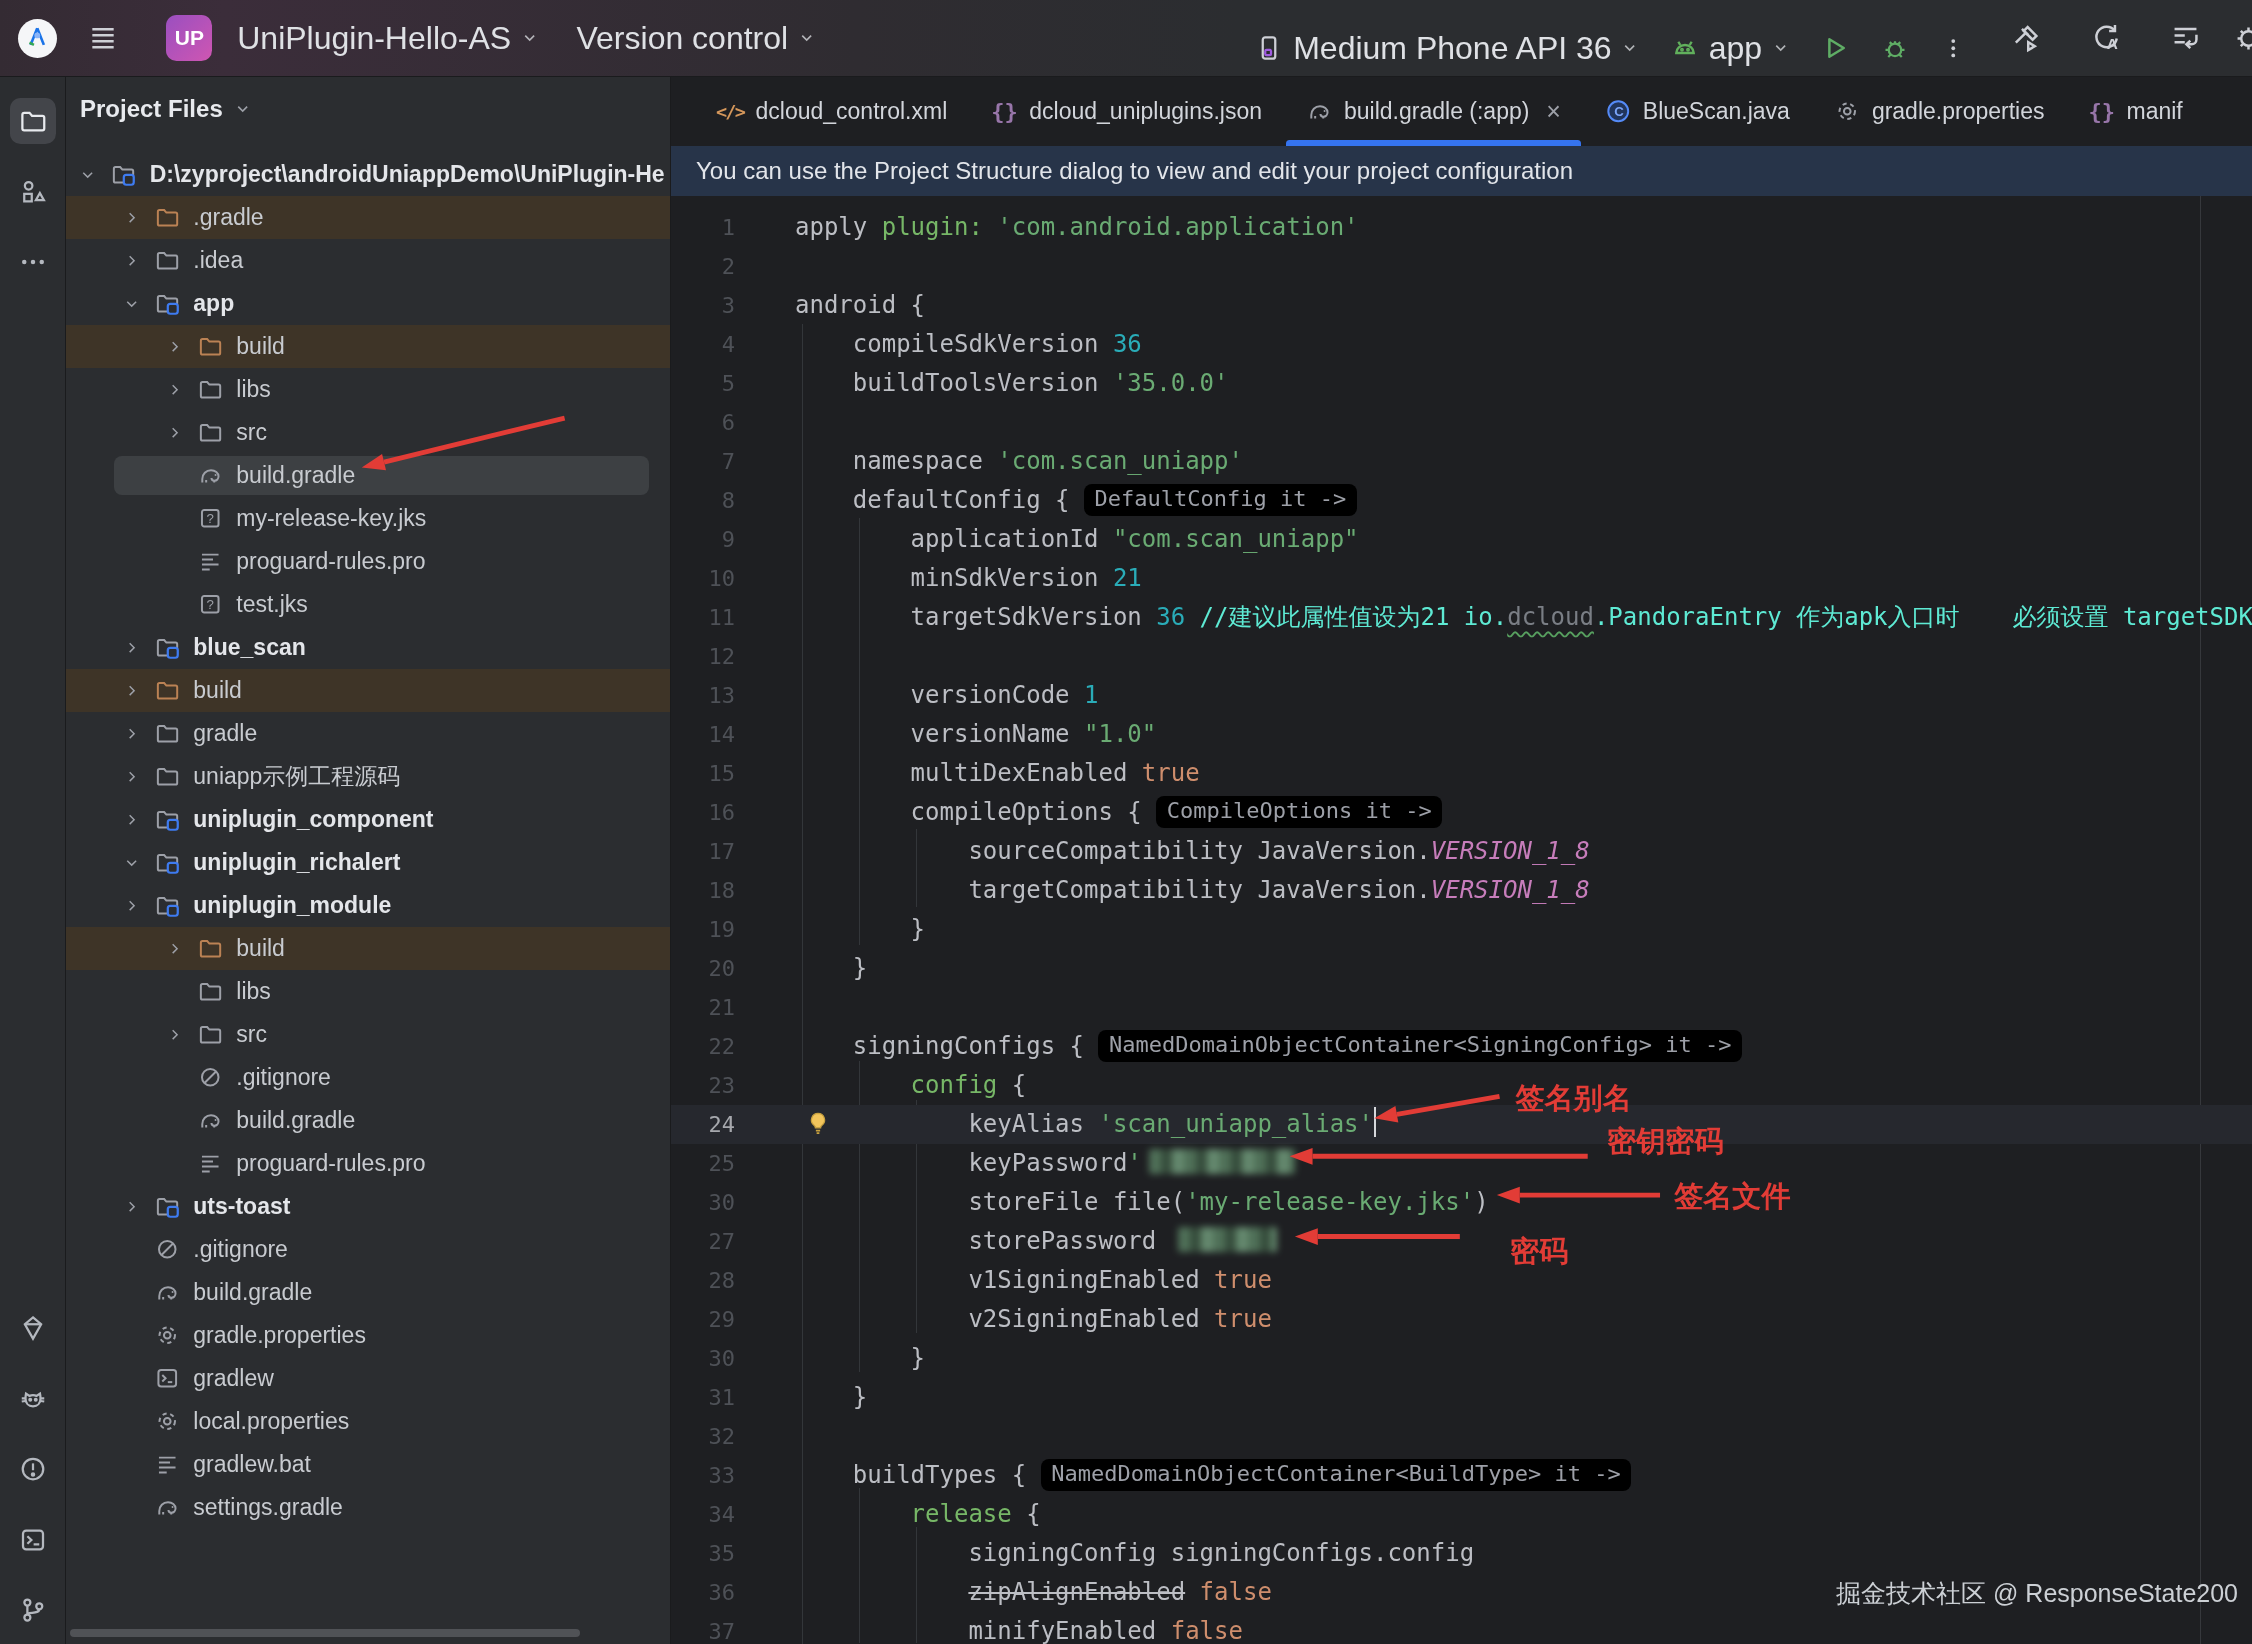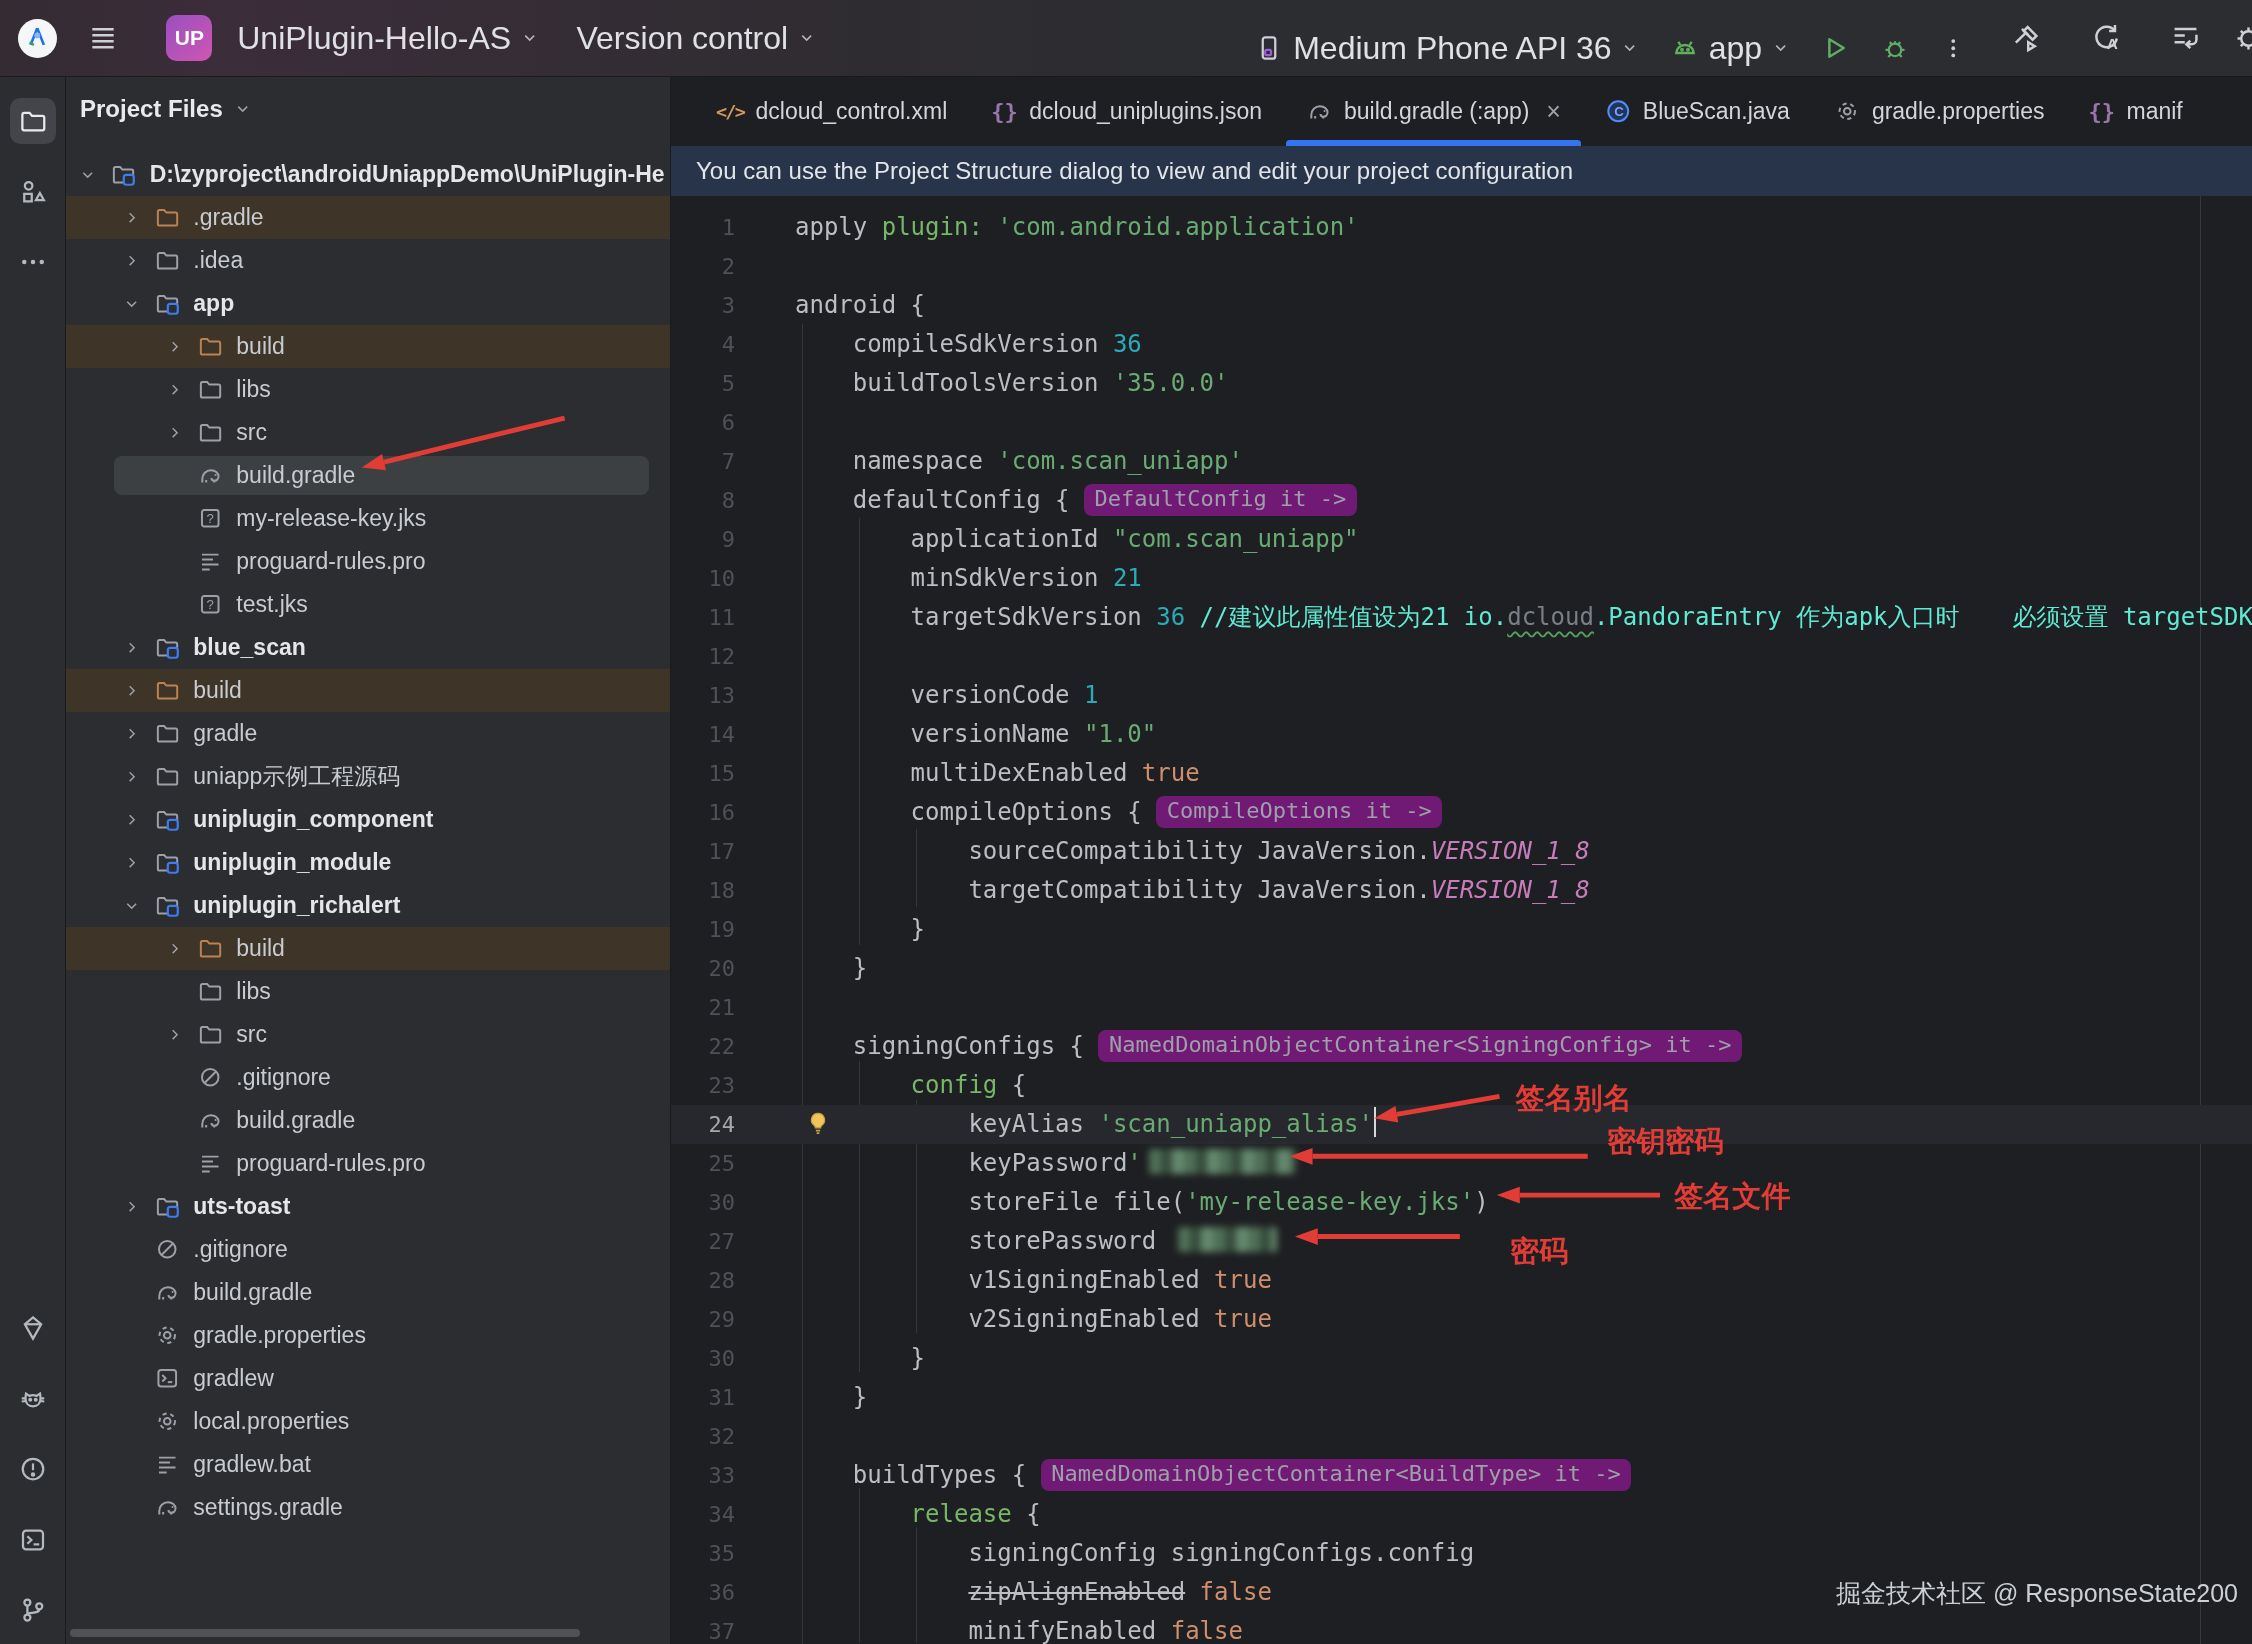--- a/index.html
+++ b/index.html
@@ -61,21 +61,21 @@
   .ln{position:absolute;left:0;width:64px;text-align:right;color:#4e5157;font-size:22px;}
   .cl.cur .ln{color:#a6a8ad;}
   .ct{display:block;margin-left:124px;}
   .guide{position:absolute;width:0.9px;background:#33363a;z-index:1;}
   #marginline{position:absolute;top:0;bottom:0;width:0.9px;background:#36383c;z-index:1;}
   .tk-d{color:#bcbec4}.tk-k{color:#77b767}.tk-s{color:#6aab73}.tk-n{color:#2aacb8}
   .tk-b{color:#cf8e6d}.tk-c{color:#5eead4}.tk-p{color:#c77dbb;font-style:italic}
   .tk-m{color:#77b767}
   .tk-strike{color:#bcbec4;text-decoration:line-through;text-decoration-thickness:1.8px;}
   .tk-csq{color:#7a7e85;text-decoration:underline wavy #57a05f 1.8px;text-underline-offset:6.2px;}
-  .inlay{display:inline-block;background:#701a75;color:#9da0a8;border-radius:8px;padding:0 10.6px 1.8px;font-size:22px;line-height:30px;vertical-align:1.8px;}
+  .inlay{display:inline-block;background:#000000;color:#9da0a8;border-radius:8px;padding:0 10.6px 1.8px;font-size:22px;line-height:30px;vertical-align:1.8px;}
   .caret{display:inline-block;width:2.6px;height:30px;background:#d6d8dc;vertical-align:-5.3px;margin-left:0.9px;}
   .blur{display:inline-block;height:25px;border-radius:2.6px;vertical-align:-3.5px;margin-left:7px;
         background:repeating-linear-gradient(90deg,#55795e 0 12.4px,#39523f 12.4px 23px,#6d9577 23px 35px);
         filter:blur(3.5px);opacity:.9;}
   .bulb{position:absolute;left:132px;top:4.4px;z-index:3;}
 
   
   #overlay{position:absolute;left:0;top:0;width:2252px;height:1644px;pointer-events:none;z-index:50;}
   .ann-label{font-size:33px;font-weight:bold;fill:#e23c36;}
   #watermark{position:absolute;right:14px;top:1577px;font-size:25px;color:#ccd0d5;z-index:40;}
@@ -474,45 +474,45 @@
               <path d="M3.5 7A1.5 1.5 0 0 1 5 5.5h4.2l2 2.3h8.3A1.5 1.5 0 0 1 21 9.3V18a1.5 1.5 0 0 1-1.5 1.5H5A1.5 1.5 0 0 1 3.5 18z"></path>
               <rect x="12.5" y="12.5" width="9" height="9" rx="2.2" fill="#2b2d30" stroke="#3e7bf0" stroke-width="2"></rect>
             </svg>
           </span>
           <span class="tlabel b">uniplugin_component</span>
         </div>
         <div class="trow">
           <span class="tsp" style="width:56px"></span>
           <span class="chevbox">
             <svg class="ic" width="19.4" height="19.4" viewBox="0 0 24 24" fill="none" stroke="currentColor" stroke-width="1.8">
-              <path d="M9.5 6.5L15 12l-5.5 5.5"></path>
+              <path d="M6.5 9.5L12 15l5.5-5.5"></path>
             </svg>
           </span>
           <span class="ticon">
             <svg class="ic" width="26.5" height="26.5" viewBox="0 0 24 24" fill="none" stroke="currentColor" stroke-width="1.8">
               <path d="M3.5 7A1.5 1.5 0 0 1 5 5.5h4.2l2 2.3h8.3A1.5 1.5 0 0 1 21 9.3V18a1.5 1.5 0 0 1-1.5 1.5H5A1.5 1.5 0 0 1 3.5 18z"></path>
               <rect x="12.5" y="12.5" width="9" height="9" rx="2.2" fill="#2b2d30" stroke="#3e7bf0" stroke-width="2"></rect>
             </svg>
           </span>
+          <span class="tlabel b">uniplugin_richalert</span>
+        </div>
+        <div class="trow">
+          <span class="tsp" style="width:56px"></span>
+          <span class="chevbox">
+            <svg class="ic" width="19.4" height="19.4" viewBox="0 0 24 24" fill="none" stroke="currentColor" stroke-width="1.8">
+              <path d="M9.5 6.5L15 12l-5.5 5.5"></path>
+            </svg>
+          </span>
+          <span class="ticon">
+            <svg class="ic" width="26.5" height="26.5" viewBox="0 0 24 24" fill="none" stroke="currentColor" stroke-width="1.8">
+              <path d="M3.5 7A1.5 1.5 0 0 1 5 5.5h4.2l2 2.3h8.3A1.5 1.5 0 0 1 21 9.3V18a1.5 1.5 0 0 1-1.5 1.5H5A1.5 1.5 0 0 1 3.5 18z"></path>
+              <rect x="12.5" y="12.5" width="9" height="9" rx="2.2" fill="#2b2d30" stroke="#3e7bf0" stroke-width="2"></rect>
+            </svg>
+          </span>
           <span class="tlabel b">uniplugin_module</span>
-        </div>
-        <div class="trow">
-          <span class="tsp" style="width:56px"></span>
-          <span class="chevbox">
-            <svg class="ic" width="19.4" height="19.4" viewBox="0 0 24 24" fill="none" stroke="currentColor" stroke-width="1.8">
-              <path d="M6.5 9.5L12 15l5.5-5.5"></path>
-            </svg>
-          </span>
-          <span class="ticon">
-            <svg class="ic" width="26.5" height="26.5" viewBox="0 0 24 24" fill="none" stroke="currentColor" stroke-width="1.8">
-              <path d="M3.5 7A1.5 1.5 0 0 1 5 5.5h4.2l2 2.3h8.3A1.5 1.5 0 0 1 21 9.3V18a1.5 1.5 0 0 1-1.5 1.5H5A1.5 1.5 0 0 1 3.5 18z"></path>
-              <rect x="12.5" y="12.5" width="9" height="9" rx="2.2" fill="#2b2d30" stroke="#3e7bf0" stroke-width="2"></rect>
-            </svg>
-          </span>
-          <span class="tlabel b">uniplugin_richalert</span>
         </div>
         <div class="trow brown">
           <span class="tsp" style="width:99px"></span>
           <span class="chevbox">
             <svg class="ic" width="19.4" height="19.4" viewBox="0 0 24 24" fill="none" stroke="currentColor" stroke-width="1.8">
               <path d="M9.5 6.5L15 12l-5.5 5.5"></path>
             </svg>
           </span>
           <span class="ticon brownf">
             <svg class="ic" width="26.5" height="26.5" viewBox="0 0 24 24" fill="none" stroke="currentColor" stroke-width="1.8">

